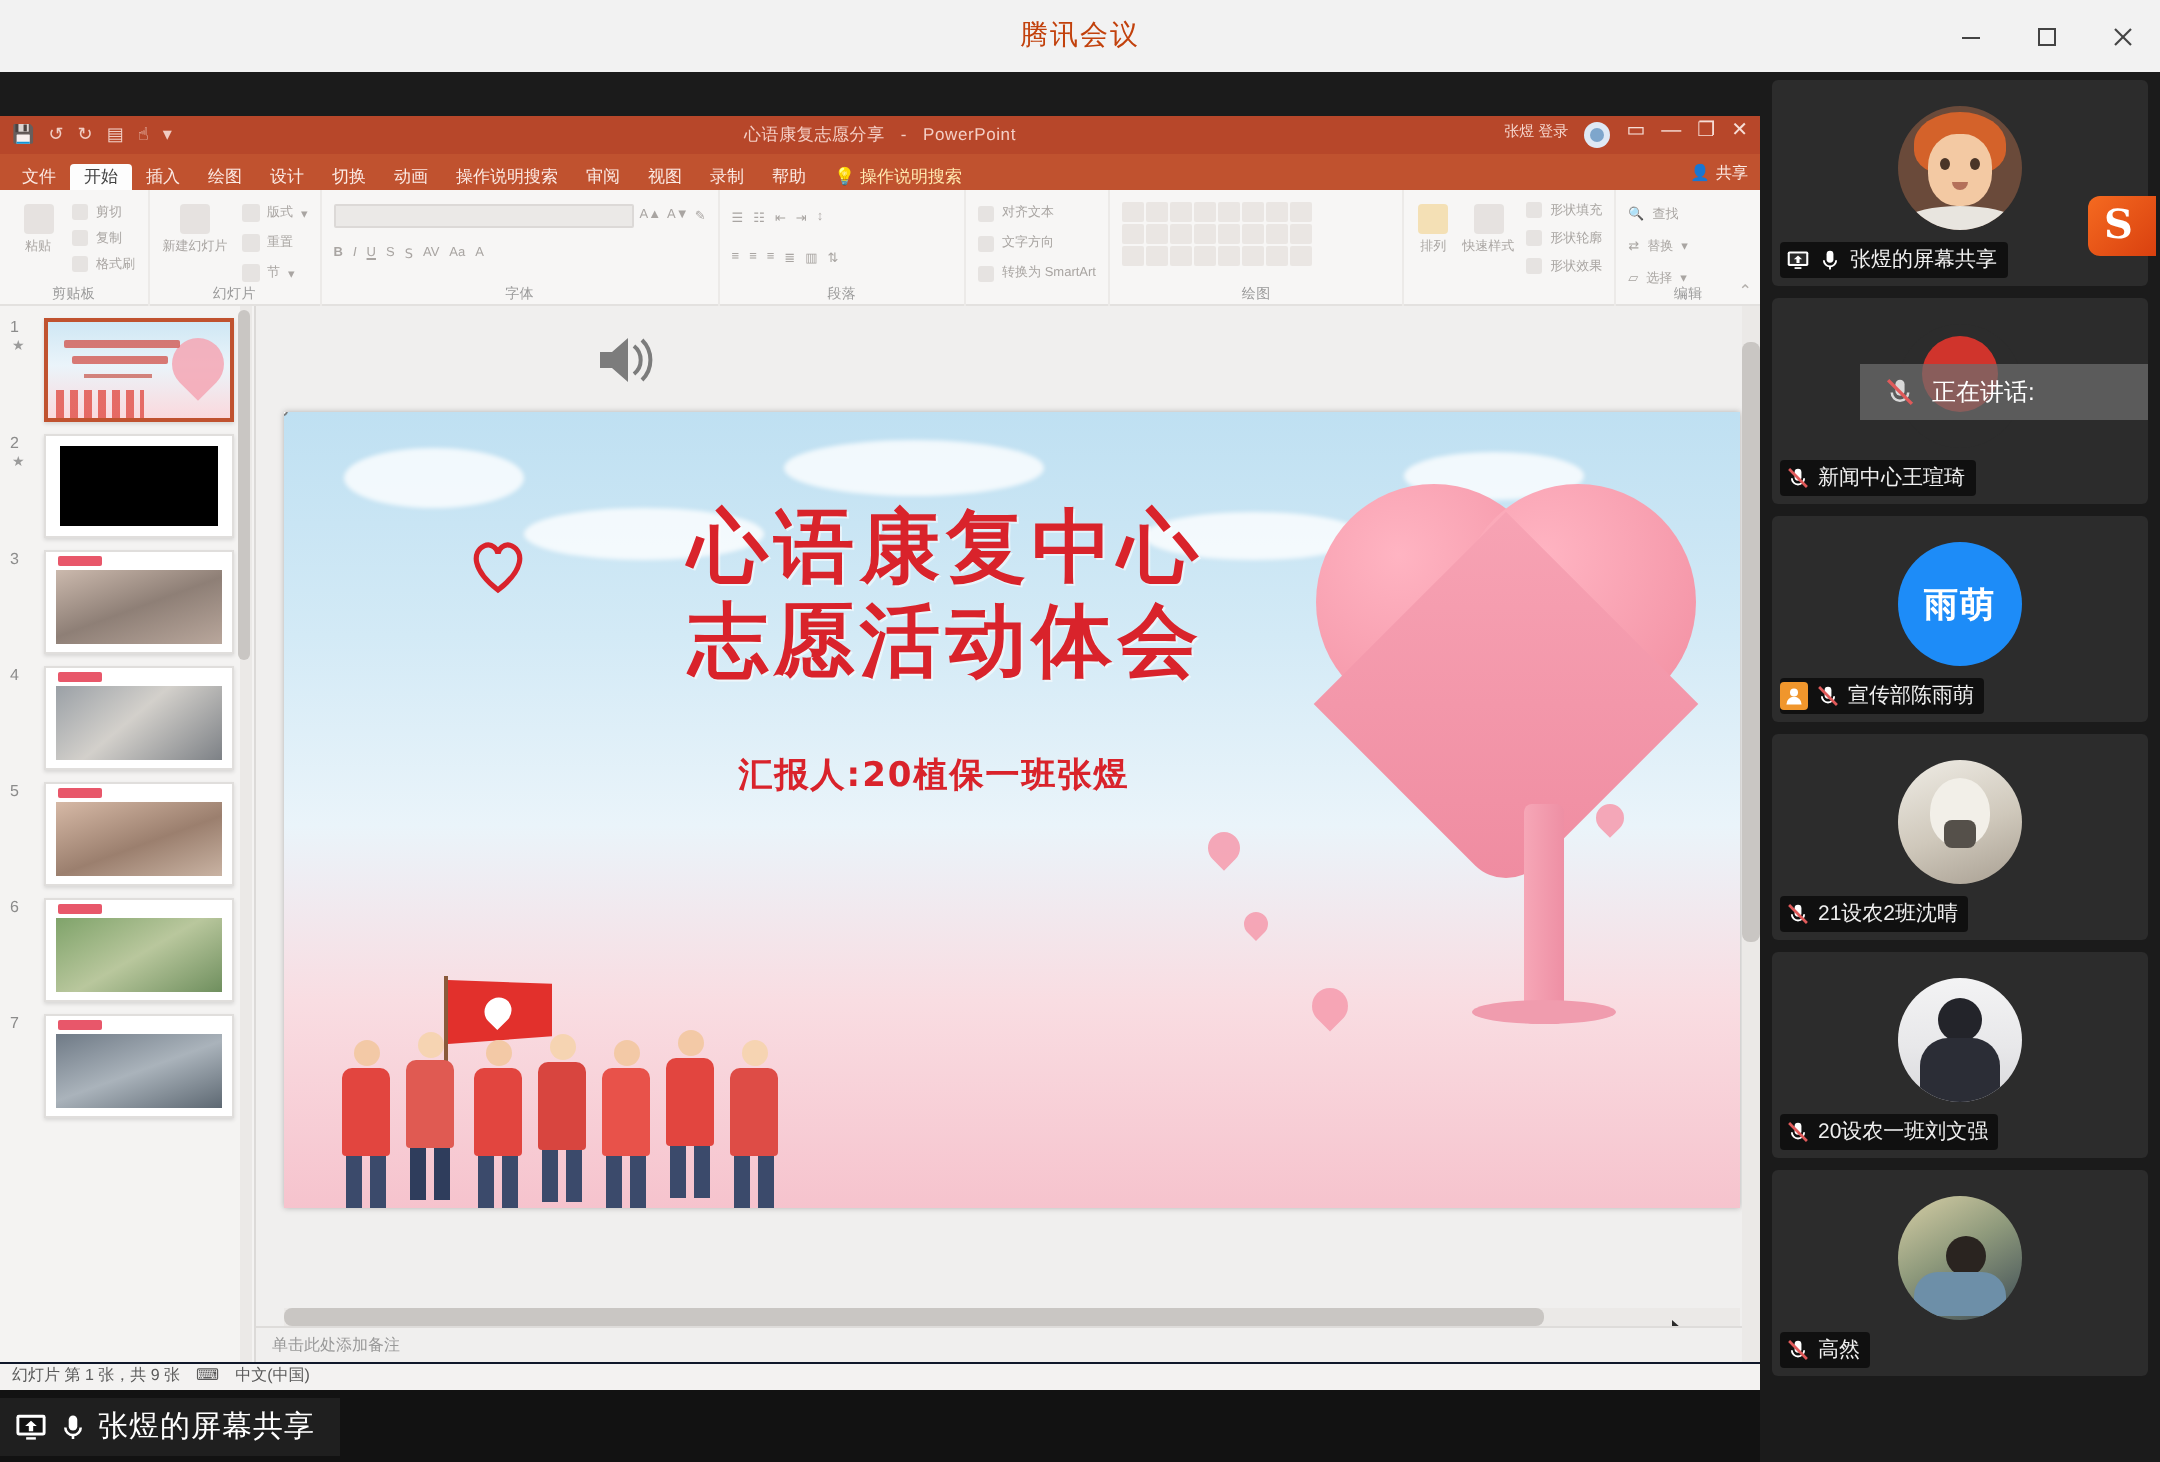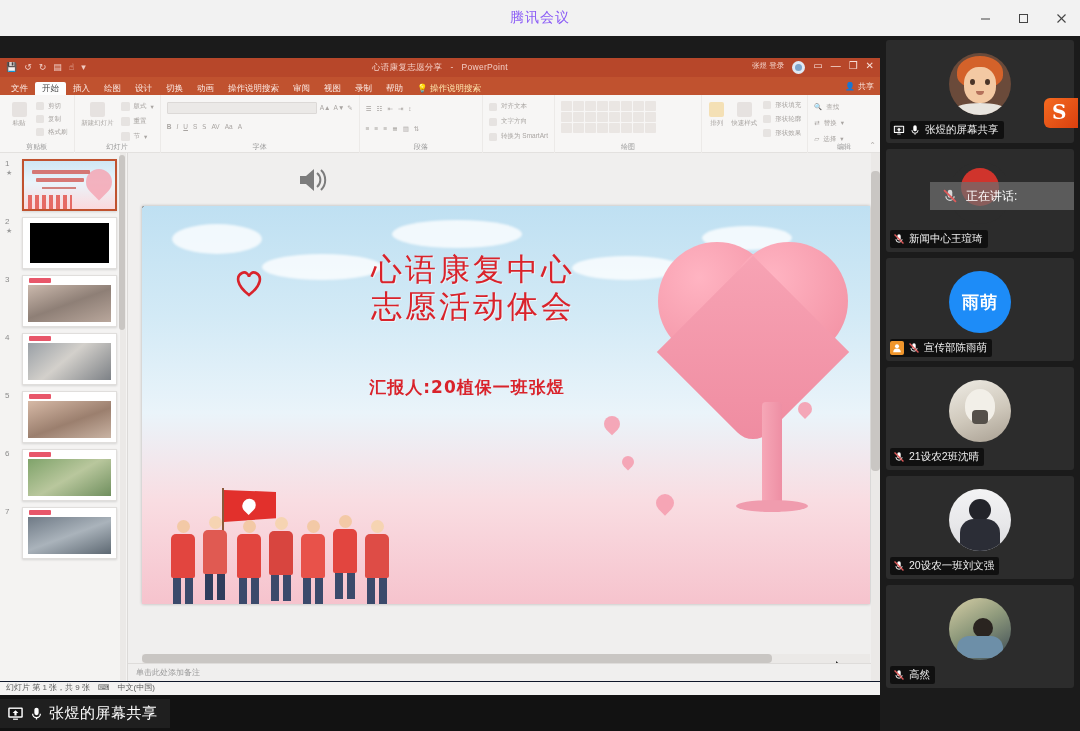--- a/index.html
+++ b/index.html
@@ -9,21 +9,21 @@
     font-family: "Liberation Sans", "DejaVu Sans", sans-serif;
     overflow: hidden;
   }
   #root { position: relative; width: 1080px; height: 731px; background: #1b1b1b; }
 
   
   .mtitlebar {
     position: absolute; left:0; top:0; width:1080px; height:36px;
     background: #f2f2f2; display:flex; align-items:center; justify-content:center;
   }
-  .mtitlebar .mtitle { font-size: 14px; color:#8b5cf6; letter-spacing:1px; }
+  .mtitlebar .mtitle { font-size: 14px; color:#c2410c; letter-spacing:1px; }
   .winbtns { position:absolute; right:0; top:0; height:36px; display:flex; }
   .winbtn { width:38px; height:36px; display:flex; align-items:center; justify-content:center;
             font-size:13px; color:#444; }
   .winbtn svg { display:block; }
 
   
   .meetingbody { position:absolute; left:0; top:36px; width:1080px; height:695px; background:#1b1b1b; }
 
   
   .shared {
@@ -121,21 +121,21 @@
   .trunk { position:absolute; right:88px; top:196px; width:20px; height:110px;
            background:linear-gradient(90deg,#f6a7b7,#ee8fa4); border-radius:4px; }
   .trunk::after{content:"";position:absolute;left:-26px;bottom:0;width:72px;height:12px;
                 background:#f09cae;border-radius:50%;}
   .minih { position:absolute; background:#f59fb0; width:16px; height:16px; border-radius:50% 50% 50% 0;
            transform:rotate(-45deg); opacity:.9; }
 
   .slide-title { position:absolute; left:96px; top:45px; width:470px; text-align:center; }
   .slide-title .ln {
     font-family:"DejaVu Sans","Liberation Sans",sans-serif;
-    font-size:31px; font-weight:normal; color:#d9232b; line-height:1.18; letter-spacing:3px;
+    font-size:40px; font-weight:bold; color:#d9232b; line-height:1.18; letter-spacing:3px;
     text-shadow: 1px 1px 0 rgba(255,255,255,.55);
   }
   .heart-ico { position:absolute; left:-4px; top:18px; width:30px; height:28px; }
   .heart-ico svg { width:30px; height:28px; }
   .slide-sub { position:absolute; left:160px; top:170px; width:330px; text-align:center;
                font-size:17px; font-weight:bold; color:#d9232b; letter-spacing:1px;
                font-family:"DejaVu Sans","Liberation Sans",sans-serif; }
 
   .volunteers { position:absolute; left:22px; bottom:0; width:250px; height:120px; }
   .vol { position:absolute; bottom:0; width:26px; }

